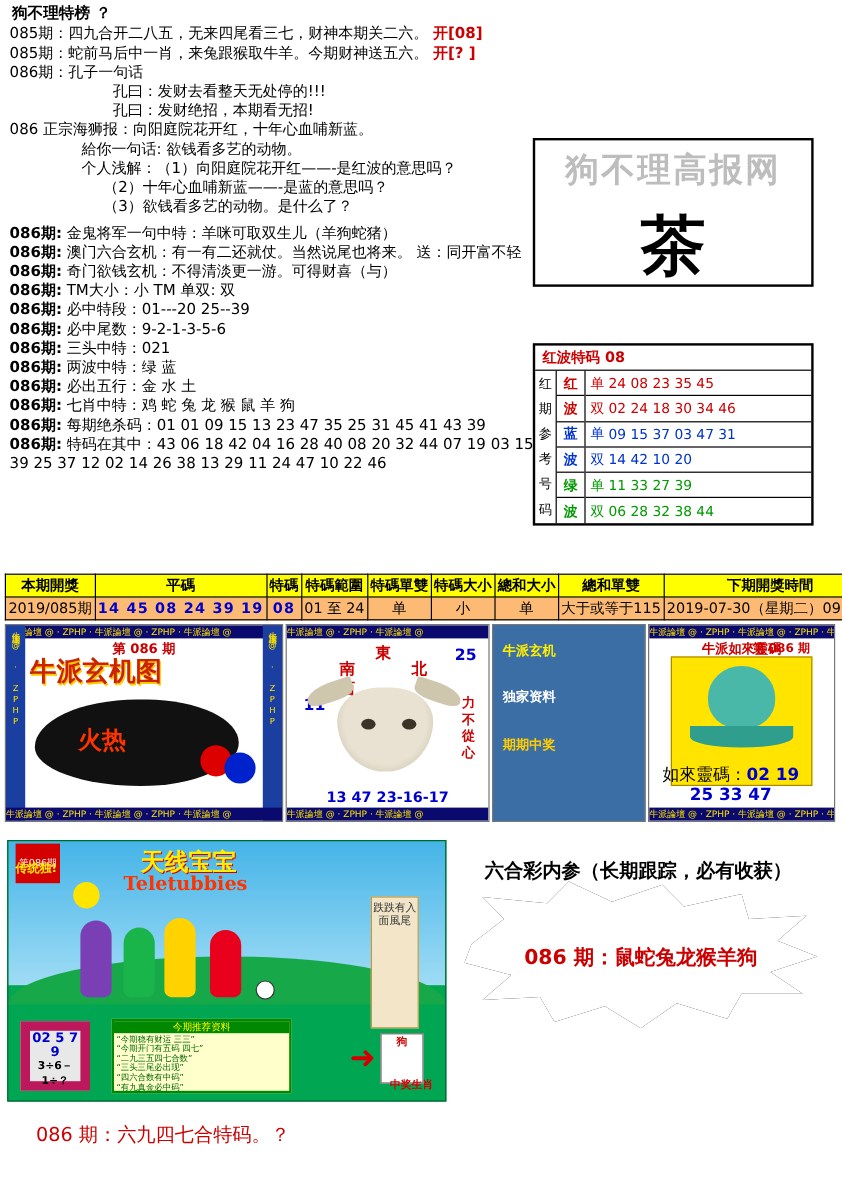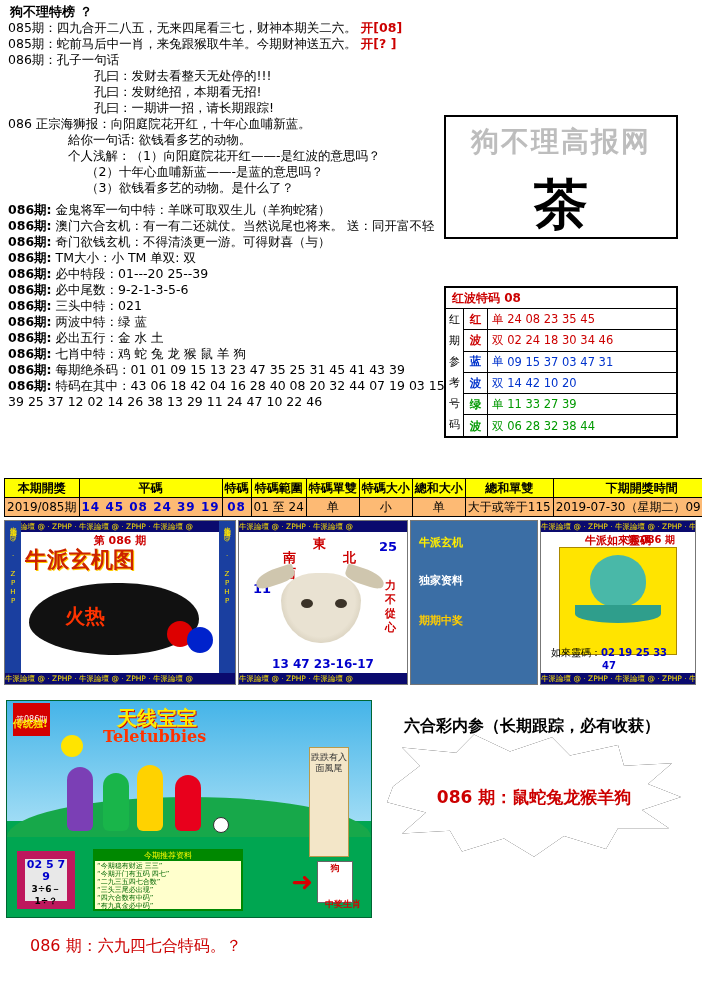--- a/index.html
+++ b/index.html
@@ -127,21 +127,21 @@
   .p2-horn-r { position:absolute; left:106px; top:48px; width:40px; height:16px; background:#cfc6ae; border-radius:10% 60% 30% 40%; transform:rotate(18deg); }
   .p2-eye { position:absolute; width:12px; height:9px; background:#3b3328; border-radius:50%; }
   .p2-bottom { position:absolute; bottom:13px; left:0; right:0; text-align:center; color:#0000cc; font-weight:bold; font-size:12px; }
 
   .p3-txt { position:absolute; color:#cc0000; font-weight:bold; }
 
   .p4-head { position:absolute; top:12px; left:18px; right:18px; text-align:center; color:#cc0000; font-weight:bold; font-size:11px; }
   .p4-buddha-bg { position:absolute; left:18px; top:26px; right:18px; height:108px; background:#ffe400; border:1px solid #aa8800; }
   .p4-buddha { position:absolute; left:50%; top:34px; transform:translateX(-50%); width:56px; height:52px; background:#49b8a8; border-radius:50% 50% 45% 45%; }
   .p4-lotus { position:absolute; left:50%; top:84px; transform:translateX(-50%); width:86px; height:18px; background:#2f9e8c; border-radius:0 0 50% 50%; }
-  .p4-bottom { position:absolute; bottom:13px; left:2px; right:20px; text-align:center; font-size:10px; color:#000; }
+  .p4-bottom { position:absolute; bottom:13px; left:2px; right:20px; text-align:center; font-size:14px; color:#000; }
   .p4-bottom b { color:#0000cc; }
 
   
   .tt-box {
     position:absolute; left:6px; top:700px; width:366px; height:218px;
     background:#00a651; border:1px solid #006633; overflow:hidden;
   }
   .tt-sky { position:absolute; left:0; top:0; width:100%; height:120px; background:linear-gradient(#45b4e8,#9fdcf5); }
   .tt-hill { position:absolute; left:0; top:96px; width:100%; height:40px; background:#17a84a; border-radius:50% 50% 0 0 / 100% 100% 0 0; }
   .tt-title { position:absolute; left:110px; top:4px; font-size:20px; font-weight:bold; color:#ffee00; text-shadow:1px 1px 0 #d40000; }
@@ -209,21 +209,20 @@
       <span>085期：四九合开二八五，无来四尾看三七，财神本期关二六。</span>
       <span class="kai">开[08]</span>
     </div>
     <div class="line">
       <span>085期：蛇前马后中一肖，来兔跟猴取牛羊。今期财神送五六。</span>
       <span class="kai">开[? ]</span>
     </div>
     <div class="line">086期：孔子一句话</div>
     <div class="line indent1">孔曰：发财去看整天无处停的!!!</div>
     <div class="line indent1">孔曰：发财绝招，本期看无招!</div>
-    <div class="line indent1">孔曰：一期讲一招，请长期跟踪!</div>
     <div class="line">086 正宗海狮报：向阳庭院花开红，十年心血哺新蓝。</div>
     <div class="line indent2">給你一句话: 欲钱看多艺的动物。</div>
     <div class="line indent2">个人浅解：（1）向阳庭院花开红——-是红波的意思吗？</div>
     <div class="line indent3">（2）十年心血哺新蓝——-是蓝的意思吗？</div>
     <div class="line indent3">（3）欲钱看多艺的动物。是什么了？</div>
 
     <div style="height:6px"></div>
 
     <div class="line"><b>086期:</b> <span>金鬼将军一句中特：羊咪可取双生儿（羊狗蛇猪）</span></div>
     <div class="line"><b>086期:</b> <span>澳门六合玄机：有一有二还就仗。当然说尾也将来。  送：同开富不轻</span></div>

